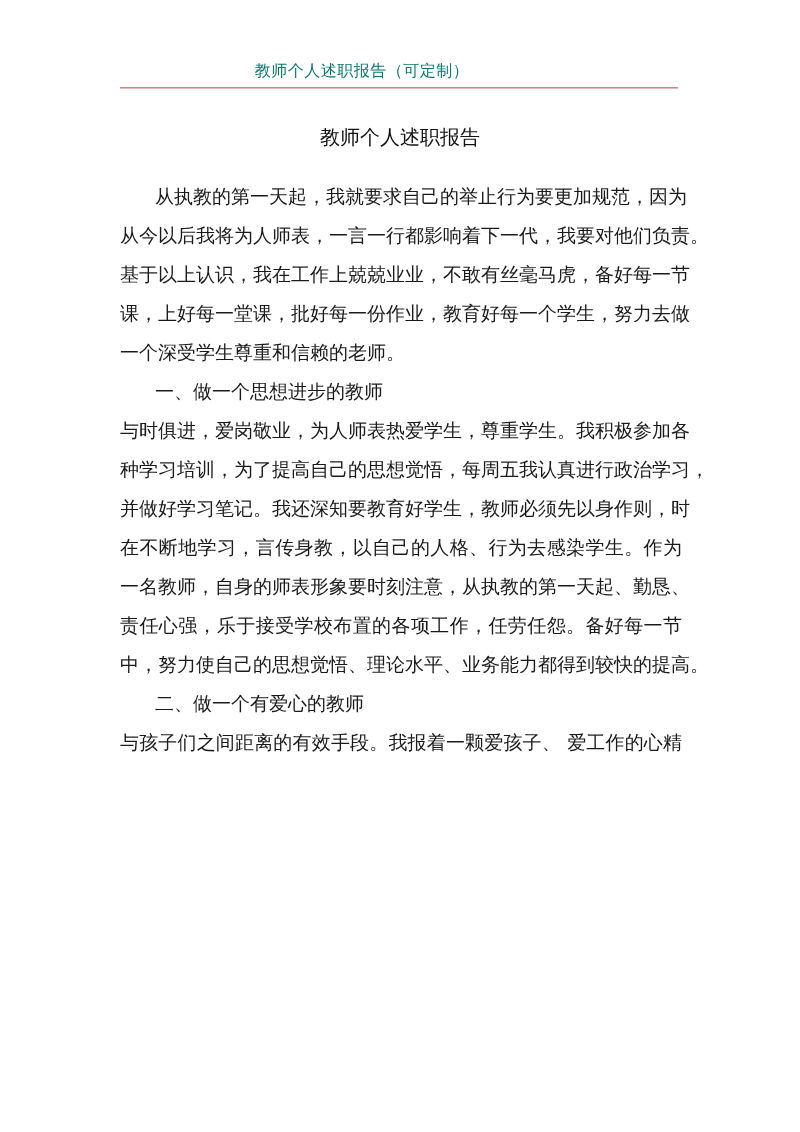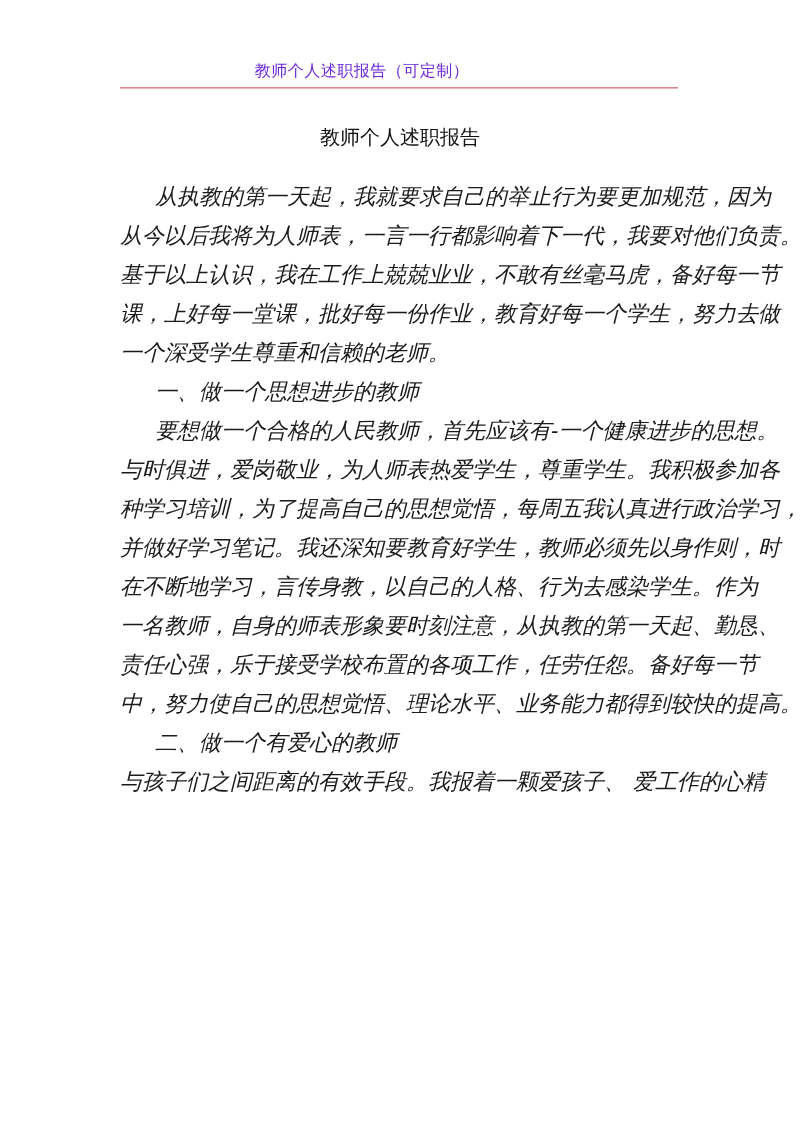--- a/index.html
+++ b/index.html
@@ -1,45 +1,44 @@
 <!DOCTYPE html>
 <html><head>
 <meta charset="utf-8">
 <style>
   html, body { margin: 0; padding: 0; background: #ffffff; }
   body { width: 800px; height: 1132px; position: relative; overflow: hidden;
          font-family: "DejaVu Serif", "Liberation Serif", serif; color: #1a1a1a; }
   .header-title { position: absolute; left: 0; width: 724px; top: 61px; text-align: center;
-         font-family: Liberation Mono, monospace; font-size: 16px; color: #6d28d9; letter-spacing: 0.5px; }
+         font-family: Liberation Mono, monospace; font-size: 16px; color: #0f766e; letter-spacing: 0.5px; }
   .header-rule { position: absolute; left: 120px; top: 87px; width: 558px; height: 1px; background: #d9868a; border-bottom: 1px solid #e8b8ba; }
   .doc-title { position: absolute; left: 0; width: 800px; top: 124px; text-align: center;
          font-family: Liberation Sans, sans-serif; font-size: 20px; color: #111; }
   .body-text { position: absolute; left: 120px; top: 177px; width: 562px; }
-  .line { height: 39px; line-height: 39px; font-size: 22px; white-space: nowrap; text-align: justify; text-align-last: justify; font-style: italic; }
+  .line { height: 39px; line-height: 39px; font-size: 19px; white-space: nowrap; text-align: justify; text-align-last: justify; }
   .line.last { text-align-last: left; }
   .indent { padding-left: 35px; }
   .heading { text-align-last: left; }
 </style>
 </head>
 <body>
 
 <div>
   <div class="header-title">教师个人述职报告（可定制）</div>
   <div class="header-rule"></div>
 
   <div class="doc-title">教师个人述职报告</div>
 
   <div class="body-text">
     <div class="line indent">从执教的第一天起，我就要求自己的举止行为要更加规范，因为</div>
     <div class="line">从今以后我将为人师表，一言一行都影响着下一代，我要对他们负责。</div>
     <div class="line">基于以上认识，我在工作上兢兢业业，不敢有丝毫马虎，备好每一节</div>
     <div class="line">课，上好每一堂课，批好每一份作业，教育好每一个学生，努力去做</div>
     <div class="line last">一个深受学生尊重和信赖的老师。</div>
     <div class="line indent heading">一、做一个思想进步的教师</div>
-    <div class="line indent">要想做一个合格的人民教师，首先应该有-一个健康进步的思想。</div>
     <div class="line">与时俱进，爱岗敬业，为人师表热爱学生，尊重学生。我积极参加各</div>
     <div class="line">种学习培训，为了提高自己的思想觉悟，每周五我认真进行政治学习，</div>
     <div class="line">并做好学习笔记。我还深知要教育好学生，教师必须先以身作则，时</div>
     <div class="line">在不断地学习，言传身教，以自己的人格、行为去感染学生。作为</div>
     <div class="line">一名教师，自身的师表形象要时刻注意，从执教的第一天起、勤恳、</div>
     <div class="line">责任心强，乐于接受学校布置的各项工作，任劳任怨。备好每一节</div>
     <div class="line">中，努力使自己的思想觉悟、理论水平、业务能力都得到较快的提高。</div>
     <div class="line indent heading">二、做一个有爱心的教师</div>
     <div class="line">与孩子们之间距离的有效手段。我报着一颗爱孩子、 爱工作的心精</div>
   </div>

